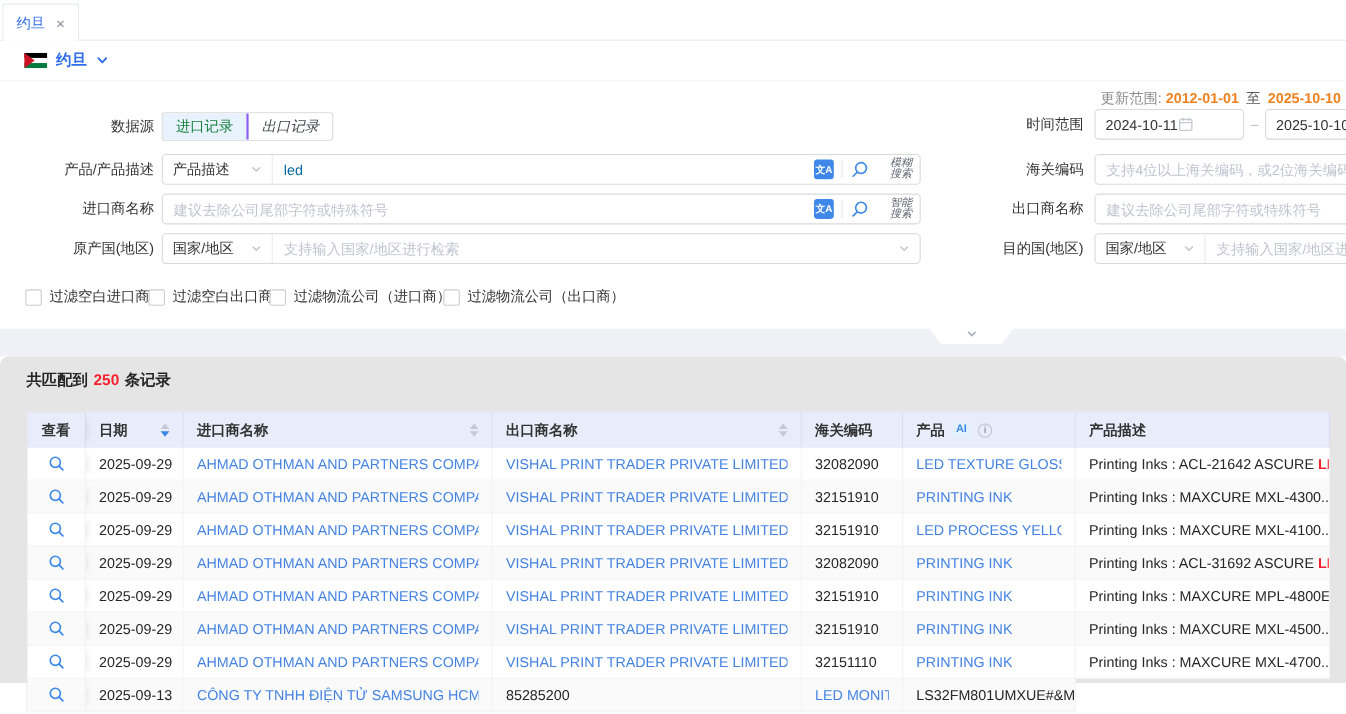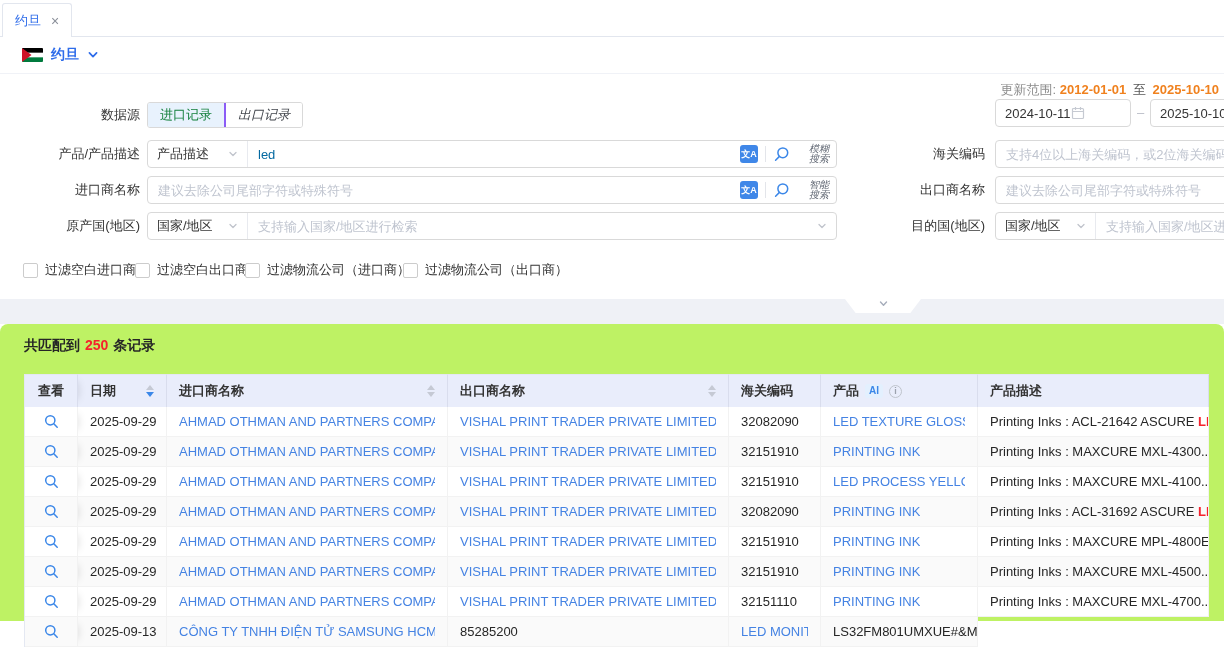--- a/index.html
+++ b/index.html
@@ -61,21 +61,21 @@
   .check:nth-of-type(1){ left:23px; } .check:nth-of-type(2){ left:135px;text-align:center; }
   .check:nth-of-type(3){ left:245px; } .check:nth-of-type(4){ left:403px; }
   .cbox { width:15px; height:15px; border:1px solid #ccc; border-radius:2px; background:#fff; flex:none; }
 
   
   .gray-band { position:relative; height:25px; background:#eff1f6; }
   .collapse-handle { position:absolute; left:845px; top:0; width:76px; height:14px; background:#fff;
     clip-path:polygon(0 0,100% 0,86% 100%,14% 100%); display:flex; align-items:flex-start; justify-content:center; cursor:pointer; }
 
   
-  .results { position:relative; height:297px; background:#bef264; border-radius:8px 8px 0 0; }
+  .results { position:relative; height:297px; background:#e5e5e5; border-radius:8px 8px 0 0; }
   .summary { position:absolute; left:24px; top:13px; font-size:14px; font-weight:bold; color:#262626; }
   .summary .cnt { color:#f5222d; margin:0 5px; }
 
   .table { position:absolute; left:24px; top:50px; width:1185px; border-left:1px solid #e4e8f2; }
   .thead, .tr { display:grid; grid-template-columns:53px 89px 281px 281px 92px 157px 231px; }
   .thead { height:33px; }
   .tr { height:30px; }
   .th { display:flex; align-items:center; gap:6px; padding:0 12px; background:#e9edfb; border-right:1px solid #d9dded;
     border-top:1px solid #e4e8f2; font-weight:bold; color:#333; overflow:hidden; white-space:nowrap; }
   .th.c0 { justify-content:center; padding:0; }
@@ -126,20 +126,21 @@
     <span class="conn">至</span>
     <span class="odate">2025-10-10</span>
   </div>
 
   <div class="f-label" style="top:28px;line-height:26px;">数据源</div>
   <div class="toggle" id="ds-toggle">
       <div class="seg active">进口记录</div>
       <div class="seg">出口记录</div>
     </div>
 
+  <div class="f-label r" style="top:25px;">时间范围</div>
   <div class="date-field" style="left:995px;top:25px;width:136px;">
     <span>2024-10-11</span>
     <svg width="14" height="14" viewBox="0 0 14 14" fill="none" stroke="#c6cad2" stroke-width="1.2">
       <rect x="1.5" y="2.5" width="11" height="10" rx="1"></rect>
       <path d="M1.5 5.5 H12.5 M4.5 1 V4 M9.5 1 V4"></path>
     </svg>
   </div>
   <span class="date-sep">–</span>
   <div class="date-field" style="left:1150px;top:25px;width:140px;">
     <span>2025-10-10</span>

